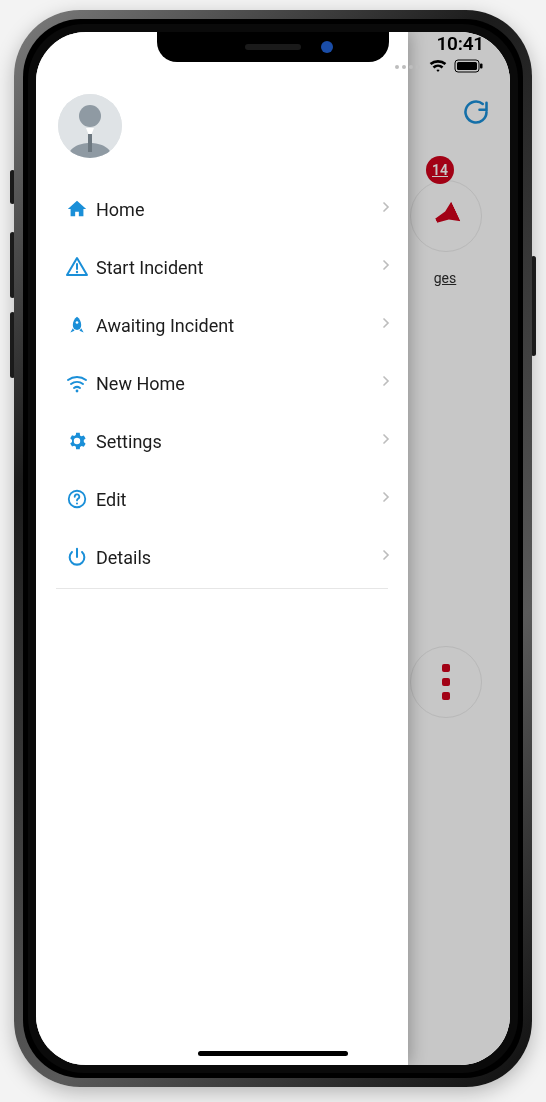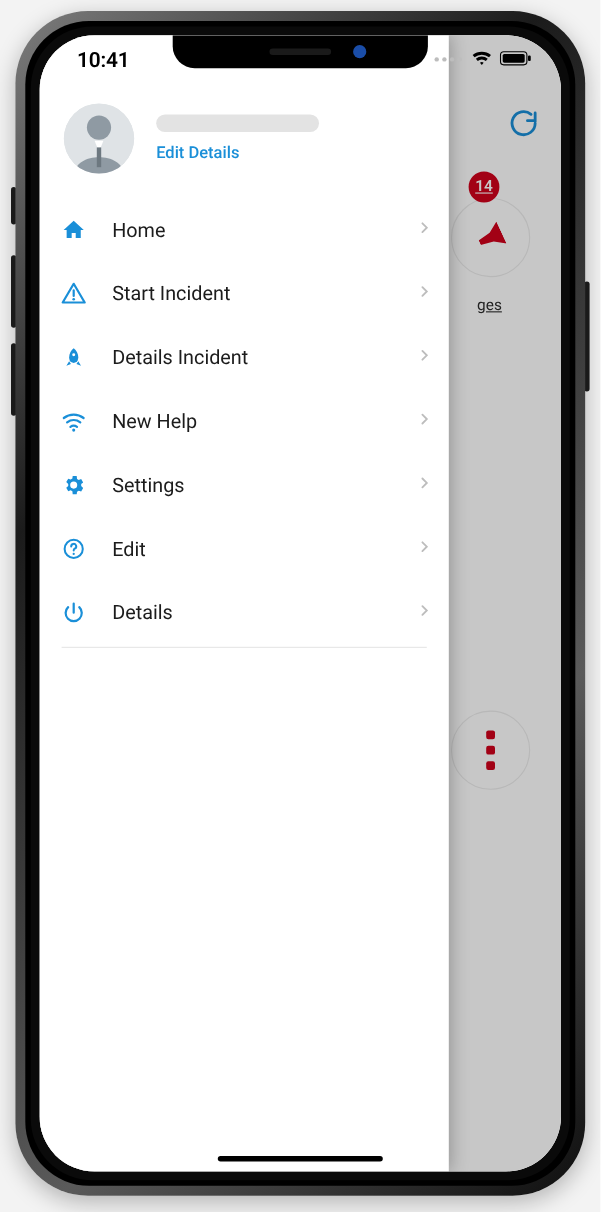--- a/index.html
+++ b/index.html
@@ -63,25 +63,26 @@
     }
     .notch .speaker {
       width: 56px; height: 6px; background:#1a1a1a; border-radius:3px;
     }
     .notch .cam {
       width: 12px; height: 12px; background:#1a4da8; border-radius:50%;
       position:absolute; right:56px; top:9px;
     }
     
     .status-bar {
-      position:absolute; top:0; left:8px; right:0;
+      position:absolute; top:0; left:18px; right:0;
       height: 44px;
-      display:flex; align-items:center; justify-content:space-between;
+      display:flex; align-items:flex-end; justify-content:space-between;
       padding: 0 26px;
       z-index:40;
+      flex-direction:column;
     }
     .status-bar .time { font-weight:600; font-size:19px; letter-spacing:-0.2px; color:#000; }
     .status-bar .right { display:flex; align-items:center; gap:6px; }
     .dots { display:flex; gap:3px; margin-right:2px; }
     .dots span { width:4px; height:4px; background:#bdbdbd; border-radius:50%; display:block; }
     .wifi-ic, .batt-ic { color:#000; }
     
     .bg-content {
       position:absolute; inset:0;
       background:#fff;
@@ -143,22 +144,22 @@
       background:#dfe3e6; position:relative; overflow:hidden;
       flex-shrink:0;
     }
     .avatar svg { position:absolute; inset:0; }
     .profile-txt { display:flex; flex-direction:column; gap:10px; }
     .name-skel { width:148px; height:16px; background:#e3e3e3; border-radius:8px; }
     .edit-link { color:#1a8fd8; font-size:15px; font-weight:500; cursor:pointer; }
     .menu { list-style:none; padding:0 0 0 0; }
     .menu-item {
       display:flex; align-items:center;
-      padding: 16px 14px 16px 18px;
-      gap: 22px;
+      padding: 16px 14px 16px 28px;
+      gap: 6px;
       cursor:pointer;
     }
     .menu-item .ic { width:26px; height:26px; display:flex; align-items:center; justify-content:center; color:#1a8fd8; flex-shrink:0; }
     .menu-item .lbl { flex:1; font-size:18px; color:#1c1c1c; }
     .menu-item .chev { color:#bdbdbd; }
     .menu-sep { height:1px; background:#e6e6e6; margin: 2px 20px 0 20px; }
     
     .home-ind {
       position:absolute; bottom:9px; left:50%;
       transform:translateX(-50%);
@@ -212,24 +213,20 @@
         <div class="drawer-header">
           <div class="avatar">
             <svg viewBox="0 0 64 64">
               <circle cx="32" cy="32" r="32" fill="#dfe3e6"></circle>
               <circle cx="32" cy="22" r="11" fill="#8f9aa3"></circle>
               <path d="M10 64 C10 44 54 44 54 64 Z" fill="#8f9aa3"></path>
               <path d="M28 34 L32 44 L36 34 Z" fill="#fff"></path>
               <rect x="30" y="40" width="4" height="18" fill="#6d7880"></rect>
             </svg>
           </div>
-          <div class="profile-txt">
-            <div class="name-skel"></div>
-            <span class="edit-link">Edit Details</span>
-          </div>
         </div>
 
         <ul class="menu">
 
           <li class="menu-item">
             <span class="ic">
               <svg viewBox="0 0 24 24" width="22" height="22" fill="#1a8fd8">
                   <path d="M12 3 L2 12h3v8h5v-5h4v5h5v-8h3z"></path>
                 </svg>
             </span>
@@ -258,38 +255,38 @@
           </li>
 
           <li class="menu-item">
             <span class="ic">
               <svg viewBox="0 0 24 24" width="20" height="20" fill="#1a8fd8">
                   <path d="M12 2c3 2 5 6 5 10 0 2-1 4-2 5l-3 1-3-1c-1-1-2-3-2-5 0-4 2-8 5-10z"></path>
                   <circle cx="12" cy="9" r="1.6" fill="#fff"></circle>
                   <path d="M7 16l-3 5 5-2zM17 16l3 5-5-2z"></path>
                 </svg>
             </span>
-            <span class="lbl">Details Incident</span>
+            <span class="lbl">Awaiting Incident</span>
             <span class="chev">
               <svg viewBox="0 0 24 24" width="16" height="16" fill="none" stroke="#bdbdbd" stroke-width="2.5" stroke-linecap="round">
                   <path d="M9 6l6 6-6 6"></path>
                 </svg>
             </span>
           </li>
 
           <li class="menu-item">
             <span class="ic">
               <svg viewBox="0 0 24 24" width="24" height="24" fill="none" stroke="#1a8fd8" stroke-width="2" stroke-linecap="round">
                   <path d="M3 9a15 15 0 0 1 18 0"></path>
                   <path d="M6 13a10 10 0 0 1 12 0"></path>
                   <path d="M9 17a5 5 0 0 1 6 0"></path>
                   <circle cx="12" cy="20" r="1.4" fill="#1a8fd8" stroke="none"></circle>
                 </svg>
             </span>
-            <span class="lbl">New Help</span>
+            <span class="lbl">New Home</span>
             <span class="chev">
               <svg viewBox="0 0 24 24" width="16" height="16" fill="none" stroke="#bdbdbd" stroke-width="2.5" stroke-linecap="round">
                   <path d="M9 6l6 6-6 6"></path>
                 </svg>
             </span>
           </li>
 
           <li class="menu-item">
             <span class="ic">
               <svg viewBox="0 0 24 24" width="22" height="22" fill="#1a8fd8">

